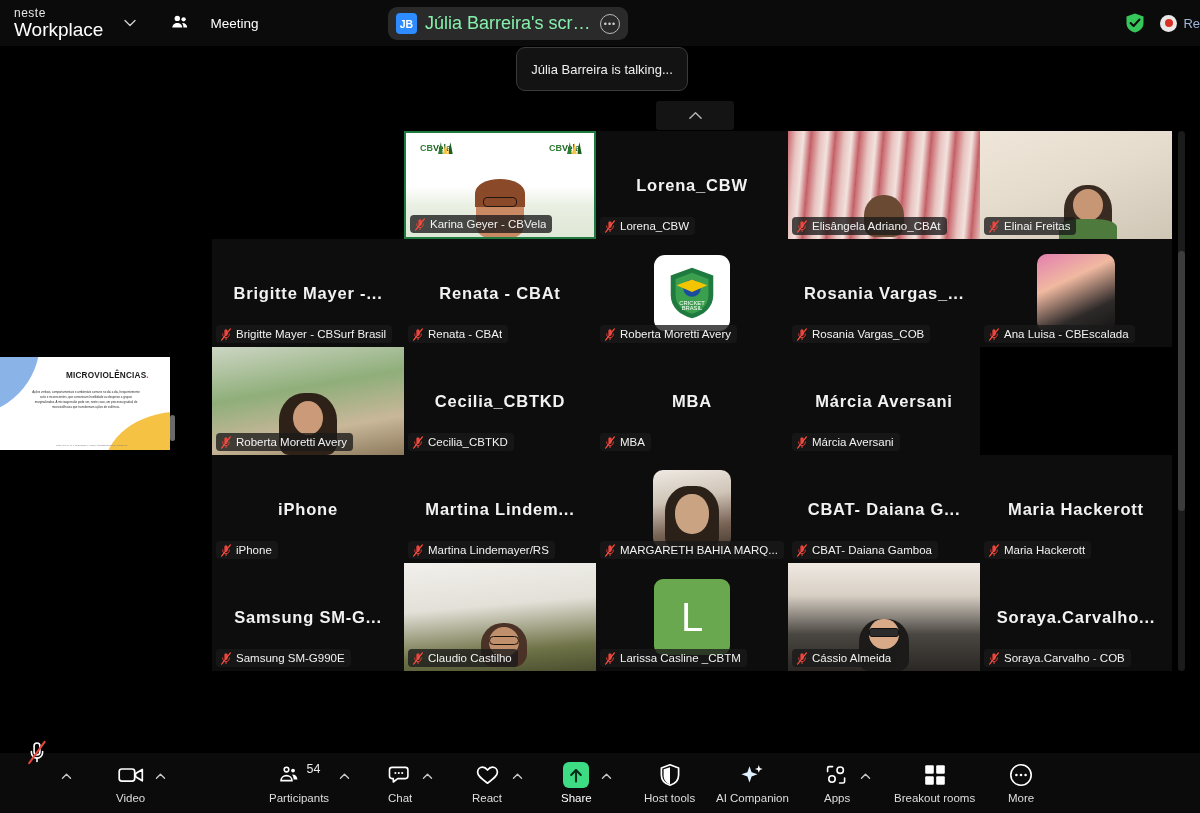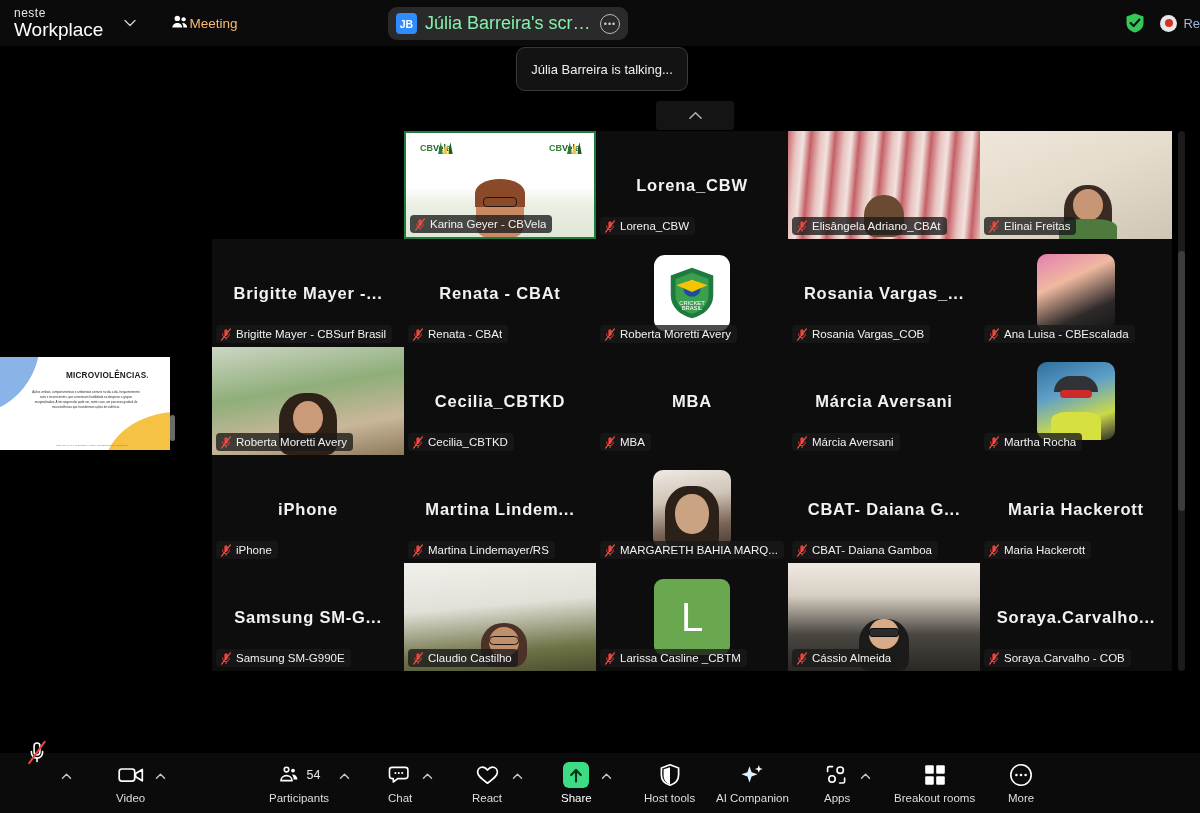--- a/index.html
+++ b/index.html
@@ -23,22 +23,22 @@
   }
   .zoom-logo .z1 { font-size: 12px; letter-spacing: 0.5px; color: #e6e6e6; display:block; }
   .zoom-logo .z2 { font-size: 19px; color: #fff; display:block; margin-top:1px; }
   .chev-sm {
     width: 26px; height: 26px; margin-left: 14px;
     display: flex; align-items: center; justify-content: center;
     color: #cfcfcf;
   }
   .chev-sm svg { width: 12px; height: 12px; }
   .meeting-chip {
-    display: flex; align-items: center; gap: 0; margin-left: 28px;
-    color: #fdba74; font-size: 13.5px;
+    display: flex; align-items: center; gap: 21px; margin-left: 28px;
+    color: #ffffff; font-size: 13.5px;
   }
   .meeting-chip svg { width: 18px; height: 18px; }
 
   .share-pill {
     position: absolute; left: 388px; top: 7px;
     width: 240px; height: 33px;
     background: #2a2a2a; border-radius: 9px;
     display: flex; align-items: center; padding: 0 8px;
   }
   .avatar-sq {
@@ -442,36 +442,20 @@
         <div class="namebar">
           <svg class="mic-mute" viewBox="0 0 14 16">
             <path d="M7 1.4c1.1 0 2 .9 2 2v4.2c0 1.1-.9 2-2 2s-2-.9-2-2V3.4c0-1.1.9-2 2-2z" fill="#e8453c"></path>
             <path d="M3 7.2v.7c0 2.2 1.8 4 4 4s4-1.8 4-4v-.7" stroke="#e8453c" stroke-width="1.2" fill="none" stroke-linecap="round"></path>
             <path d="M7 11.9v2.4" stroke="#e8453c" stroke-width="1.2" stroke-linecap="round"></path>
             <path d="M1.6 14.8 L12.4 1.2" stroke="#ff4d42" stroke-width="1.5" stroke-linecap="round"></path>
           </svg>
           <span class="nm">Márcia Aversani</span>
         </div>
       </div>
-      <div class="tile" style="left: 768px; top: 216px; width: 192px; height: 108px;">
-        <div class="pic-av" style="background: linear-gradient(160deg, rgb(47, 111, 158) 0%, rgb(95, 160, 201) 38%, rgb(203, 217, 74) 72%, rgb(43, 43, 43) 100%);">
-          <div style="position:absolute;left:50%;transform:translateX(-50%);top:14px;width:44px;height:16px;border-radius:20px 20px 0 0;background:#2f3336;"></div>
-          <div style="position:absolute;left:50%;transform:translateX(-50%);top:28px;width:32px;height:8px;border-radius:4px;background:#cc2a2a;"></div>
-          <div style="position:absolute;left:50%;transform:translateX(-50%);bottom:0;width:50px;height:28px;border-radius:30% 30% 0 0;background:#d6e13f;"></div>
-        </div>
-        <div class="namebar">
-          <svg class="mic-mute" viewBox="0 0 14 16">
-            <path d="M7 1.4c1.1 0 2 .9 2 2v4.2c0 1.1-.9 2-2 2s-2-.9-2-2V3.4c0-1.1.9-2 2-2z" fill="#e8453c"></path>
-            <path d="M3 7.2v.7c0 2.2 1.8 4 4 4s4-1.8 4-4v-.7" stroke="#e8453c" stroke-width="1.2" fill="none" stroke-linecap="round"></path>
-            <path d="M7 11.9v2.4" stroke="#e8453c" stroke-width="1.2" stroke-linecap="round"></path>
-            <path d="M1.6 14.8 L12.4 1.2" stroke="#ff4d42" stroke-width="1.5" stroke-linecap="round"></path>
-          </svg>
-          <span class="nm">Martha Rocha</span>
-        </div>
-      </div>
       <div class="tile" style="left: 0px; top: 324px; width: 192px; height: 108px;">
         <div class="bigname">iPhone</div>
         <div class="namebar">
           <svg class="mic-mute" viewBox="0 0 14 16">
             <path d="M7 1.4c1.1 0 2 .9 2 2v4.2c0 1.1-.9 2-2 2s-2-.9-2-2V3.4c0-1.1.9-2 2-2z" fill="#e8453c"></path>
             <path d="M3 7.2v.7c0 2.2 1.8 4 4 4s4-1.8 4-4v-.7" stroke="#e8453c" stroke-width="1.2" fill="none" stroke-linecap="round"></path>
             <path d="M7 11.9v2.4" stroke="#e8453c" stroke-width="1.2" stroke-linecap="round"></path>
             <path d="M1.6 14.8 L12.4 1.2" stroke="#ff4d42" stroke-width="1.5" stroke-linecap="round"></path>
           </svg>
           <span class="nm">iPhone</span>
@@ -630,21 +614,21 @@
           </div>
         </div>
         <div class="tb-lbl">Video</div>
       </div>
       <div class="tb-caret" style="position: absolute; bottom: 0px; left: 151.219px;">
         <svg viewBox="0 0 12 12">
           <path d="M1.6 8 L6 3.6 L10.4 8" stroke="currentColor" stroke-width="1.5" fill="none" stroke-linecap="round" stroke-linejoin="round"></path>
         </svg>
       </div>
       <div class="tb-item" style="position: absolute; left: 269px; bottom: 0px;">
-        <div style="display: flex; align-items: center; justify-content: center; height: 26px;">
+        <div style="display: flex; justify-content: center; height: 26px;">
           <div class="tb-ico">
             <svg width="24" height="22" viewBox="0 0 24 22" fill="#fff">
               <circle cx="8.5" cy="5.6" r="2.3" fill="none" stroke="#fff" stroke-width="1.6"></circle>
               <circle cx="15" cy="6.6" r="1.9"></circle>
               <path d="M3 16.6c0-3 2.4-5 5.5-5s5.5 2 5.5 5z" fill="none" stroke="#fff" stroke-width="1.6"></path>
               <path d="M14.4 10.6c2.8 0 4.9 1.9 5.1 5h-3.8c-.1-1.9-.6-3.6-1.6-4.9z"></path>
             </svg>
           </div>
           <span class="pcount">54</span>
         </div>

